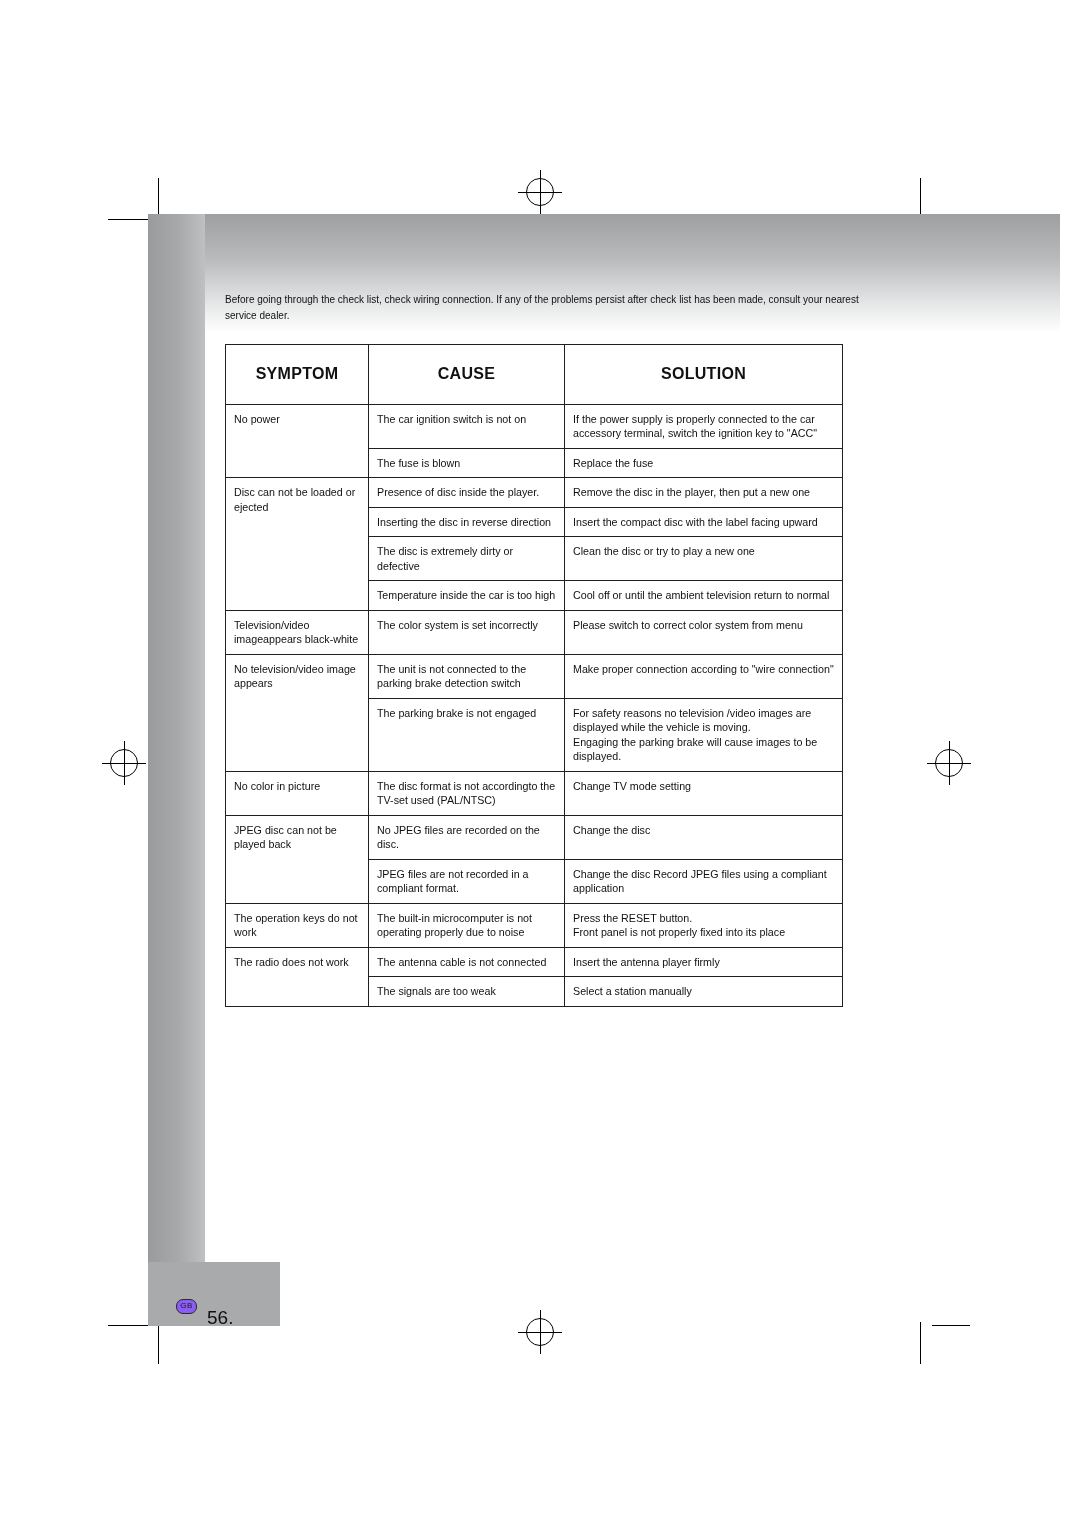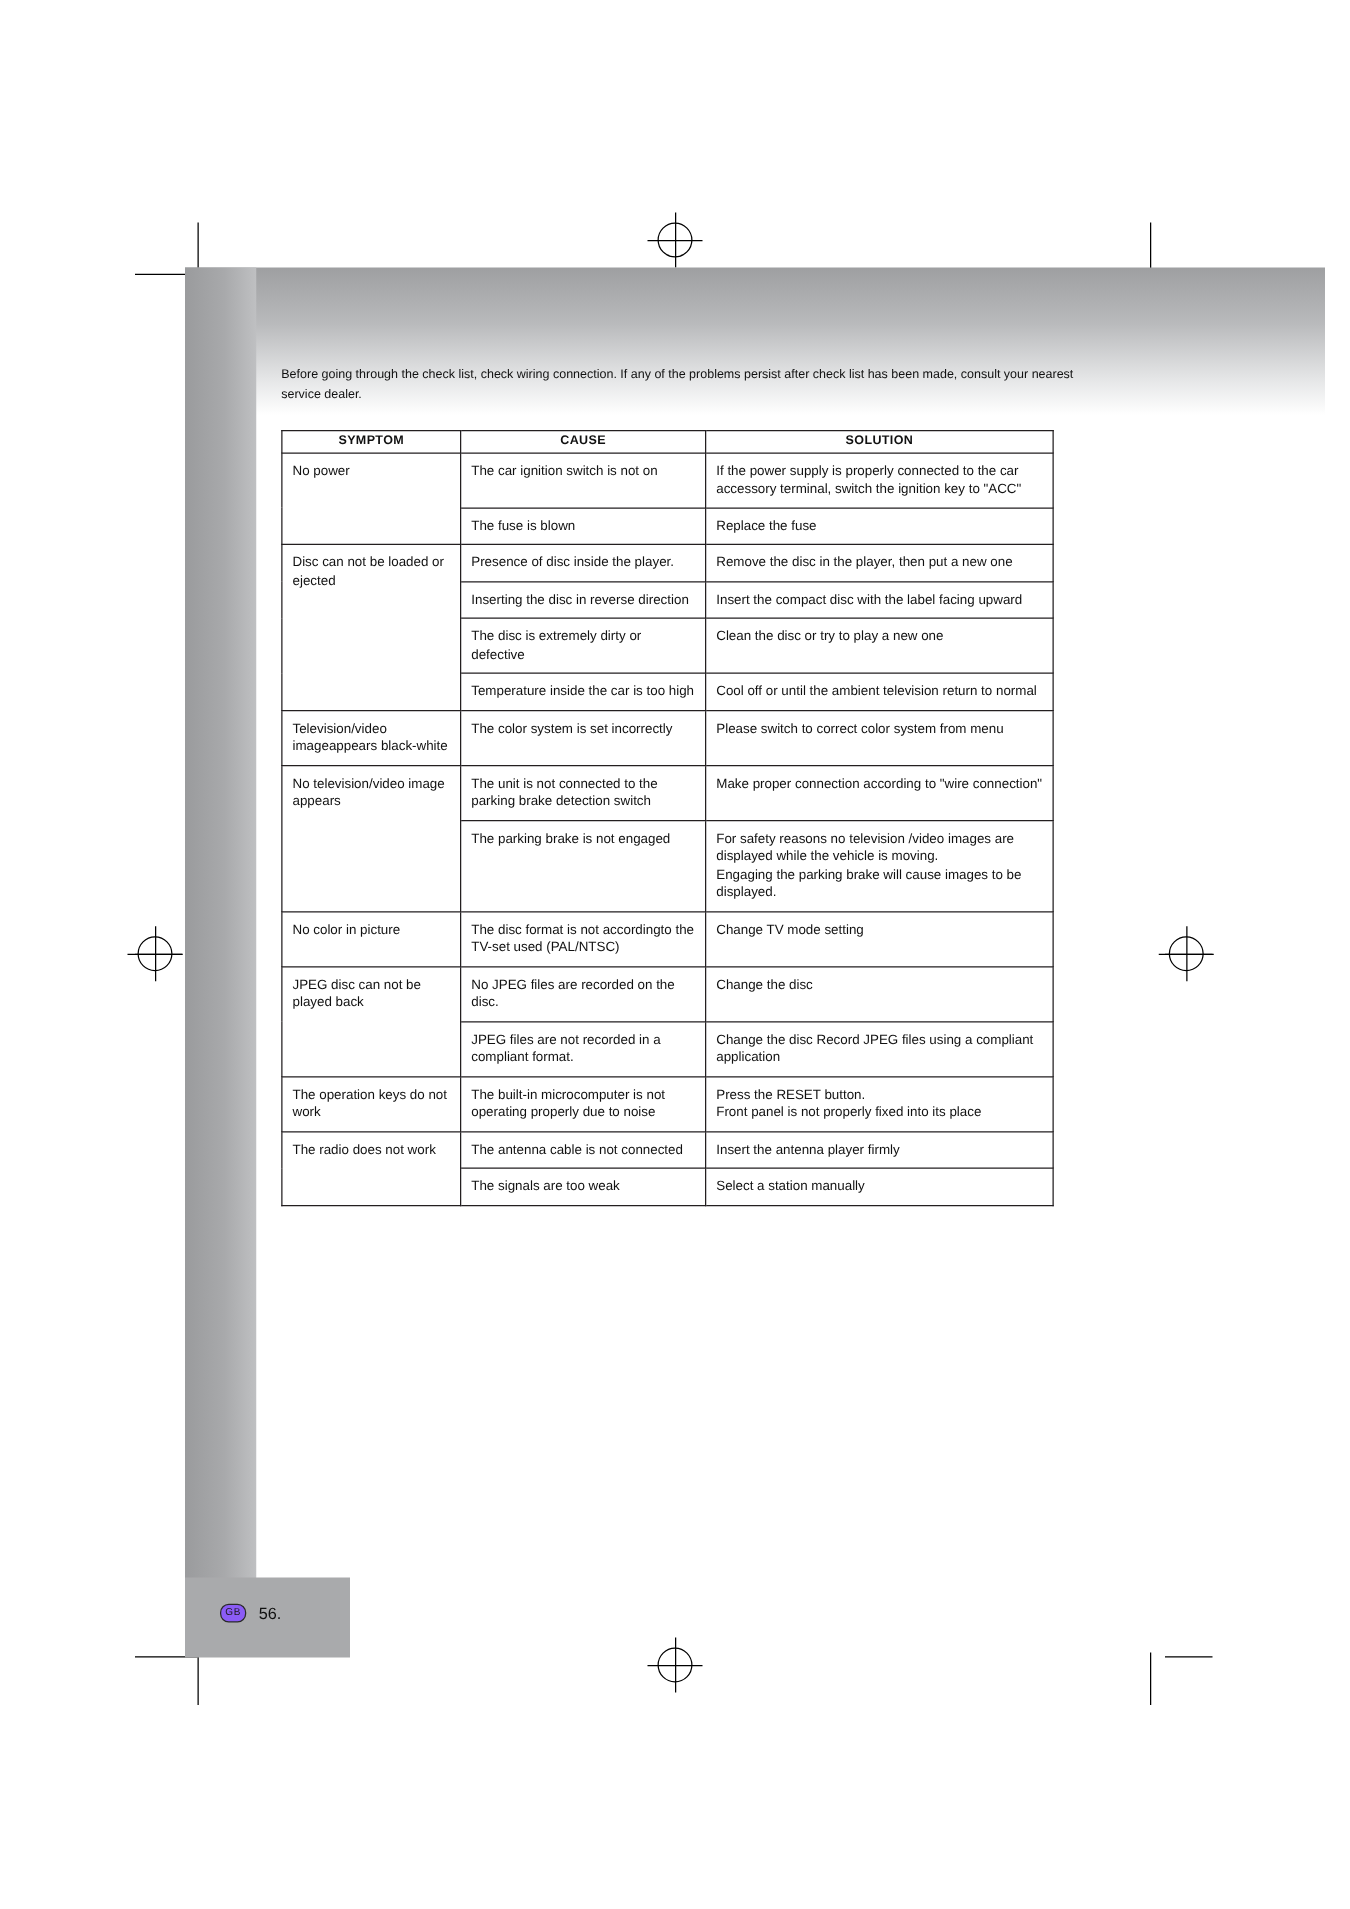--- a/index.html
+++ b/index.html
@@ -88,22 +88,23 @@
     border-radius: 7px;
     font-size: 8px;
     line-height: 12px;
     text-align: center;
     letter-spacing: 0.5px;
     color: #1a1a1a;
     background: #8b5cf6;
     font-family: "Liberation Sans", sans-serif;
   }
   .page-num {
-    font-size: 13px;
+    font-size: 19px;
     color: #111;
+    margin-top: 24px;
   }
 
   
   .content {
     position: absolute;
     left: 225px;
     top: 292px;
     width: 660px;
   }
   h1.doc-title {
@@ -132,23 +133,23 @@
     border: 1px solid #231f20;
     padding: 7px 8px 7px 8px;
     vertical-align: top;
     line-height: 14.5px;
     text-align: left;
     font-weight: normal;
   }
   table.ts th {
     text-align: center;
     font-weight: bold;
-    font-size: 10px;
+    font-size: 16px;
     letter-spacing: 0.3px;
-    padding: 1px 4px;
+    padding: 22px 4px;
     vertical-align: middle;
   }
   td.sym, td.sym-mid {
     vertical-align: top;
     margin-top: 16px;
   }
   .col1 { width: 143px; }
   .col2 { width: 196px; }
   .col3 { width: 278px; }
   .vmid { vertical-align: middle; }

